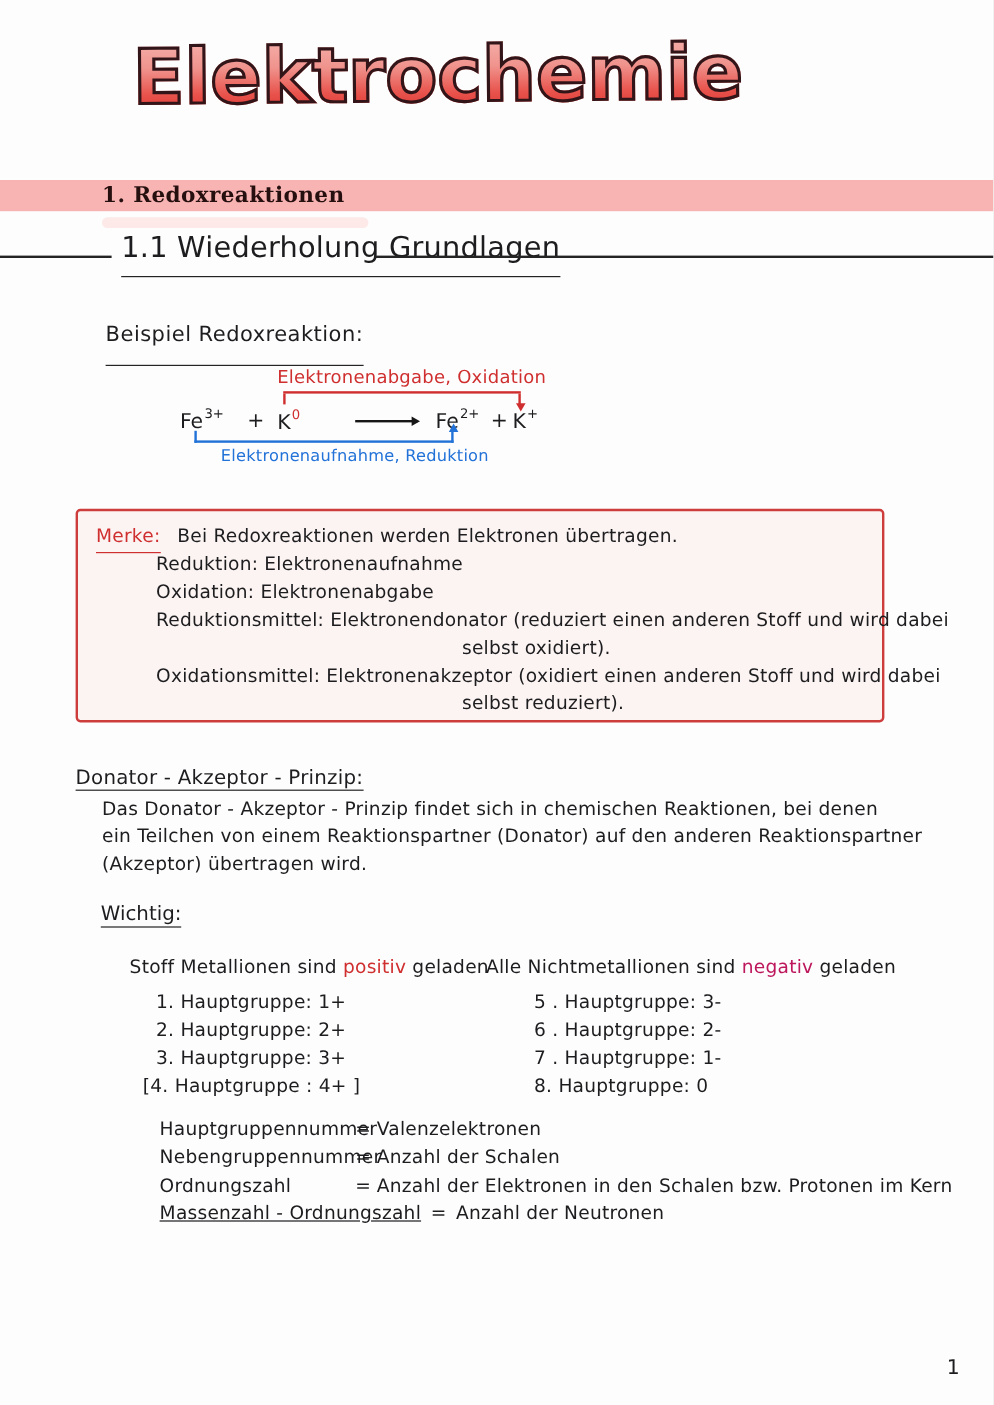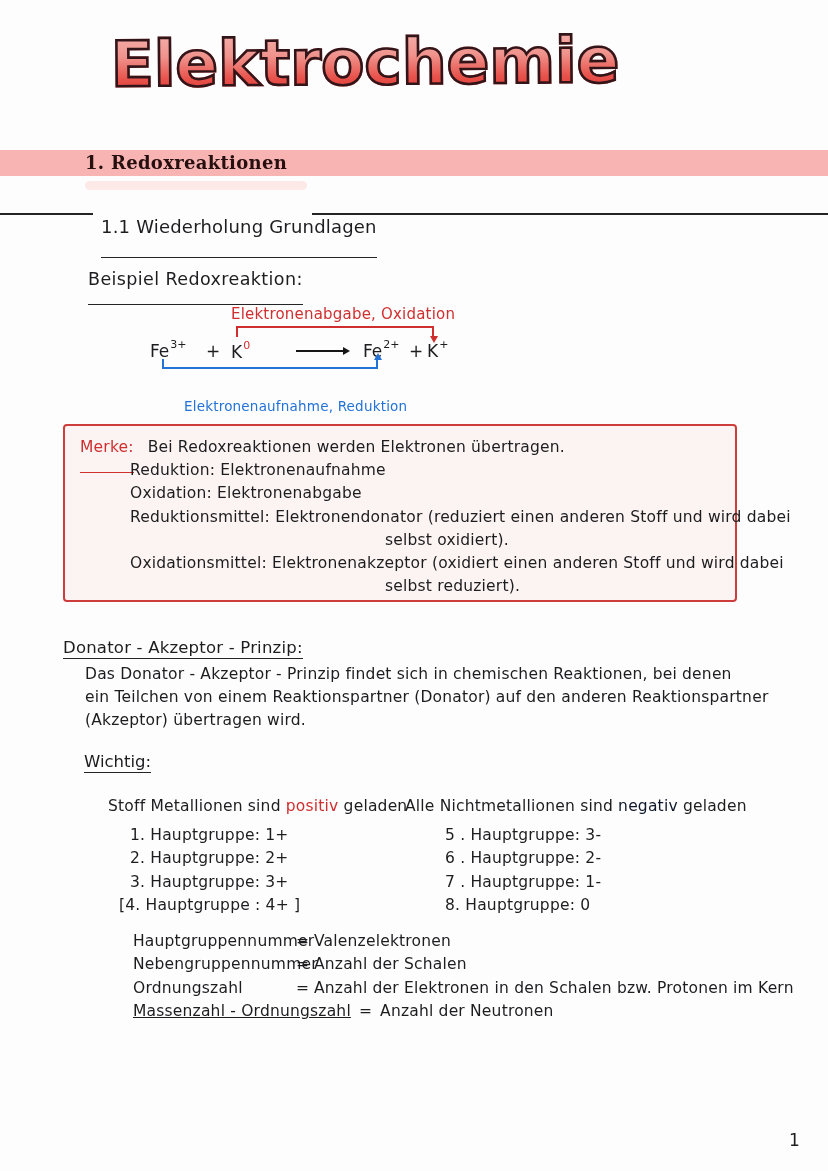--- a/index.html
+++ b/index.html
@@ -45,37 +45,37 @@
   .smear {
     position:absolute; left:85px; top:181px; width:222px; height:9px;
     background:#fce9e8; border-radius:5px;
   }
 
   
   .rule { position:absolute; height:0; border-top:2px solid #242424; }
   .rule-left  { left:0;   top:213px; width:93px; }
   .rule-right { left:312px; top:213px; right:0; }
   .subsection {
-    position:absolute; left:101px; top:216px;
-    font-size:18px; letter-spacing:0.2px;
-    border-bottom:1.6px solid #242424; padding-bottom:20px;
+    position:absolute; left:101px; top:192px;
+    font-size:24px; letter-spacing:0.2px;
+    border-bottom:1.6px solid #242424; padding-bottom:10px;
   }
 
   
   .example-heading {
     position:absolute; left:88px; top:269px;
     font-size:17.5px; letter-spacing:0.4px;
     border-bottom:1.6px solid #242424; padding-bottom:15px;
   }
 
   
   .eq-token { position:absolute; font-size:17px; font-weight:500; white-space:nowrap; }
   .eq-token sup { font-size:11px; position:relative; top:-2px; left:1px; }
   .accent-red  { color:#d02f2f; }
-  .accent-blue { color:#0f172a; }
+  .accent-blue { color:#be185d; }
 
   .ox-label {
     position:absolute; left:231px; top:305px; width:205px;
     text-align:center; font-size:15px; color:#d02f2f; letter-spacing:0.2px;
     white-space:nowrap;
   }
 
   .bracket { position:absolute; height:0; }
   .b-red { left:236px; top:326px; width:198px; border-top:2.2px solid #d02f2f; }
   .b-red .tick-l { position:absolute; left:0; top:0; height:9px; border-left:2.2px solid #d02f2f; }
@@ -93,33 +93,32 @@
   .b-blue .tick-l { position:absolute; left:0; top:-10px; height:10px; border-left:2.2px solid #2272d8; }
   .b-blue .stem-r { position:absolute; right:0; top:-9px; height:9px; border-right:2.2px solid #2272d8; }
   .b-blue .head   { position:absolute; right:-3.5px; top:-16px; width:0; height:0;
                     border-left:4.5px solid transparent; border-right:4.5px solid transparent;
                     border-bottom:7px solid #2272d8; }
   .red-sup { color:#d02f2f !important; }
   .blue-label {
     position:absolute; left:184px; top:372px; width:195px;
     text-align:center; font-size:13.5px; color:#2272d8; letter-spacing:0.2px;
     white-space:nowrap;
-    margin-top:26px;
   }
 
   
   .merke-box {
     position:absolute; left:63px; top:424px; width:674px; height:178px;
     background:#fcf4f3;
     border:2.2px solid #cd3d3c; border-radius:4px;
     padding:10px 14px 0 15px;
     font-size:15.5px; line-height:23.2px; letter-spacing:0.2px;
   }
   .merke-label {
-    color:#d02f2f; border-bottom:1.6px solid #d02f2f; padding-bottom:16px;
+    color:#d02f2f; border-bottom:1.6px solid #d02f2f; padding-bottom:4px;
     margin-right:14px;
   }
   .merke-line { display:block; margin-left:50px; white-space:nowrap; }
   .merke-line.cont { margin-left:305px; }
 
   
   .donator-heading {
     position:absolute; left:63px; top:638px;
     font-size:16.5px; letter-spacing:0.2px;
     border-bottom:1.6px solid #242424; padding-bottom:1px;text-align:center;

